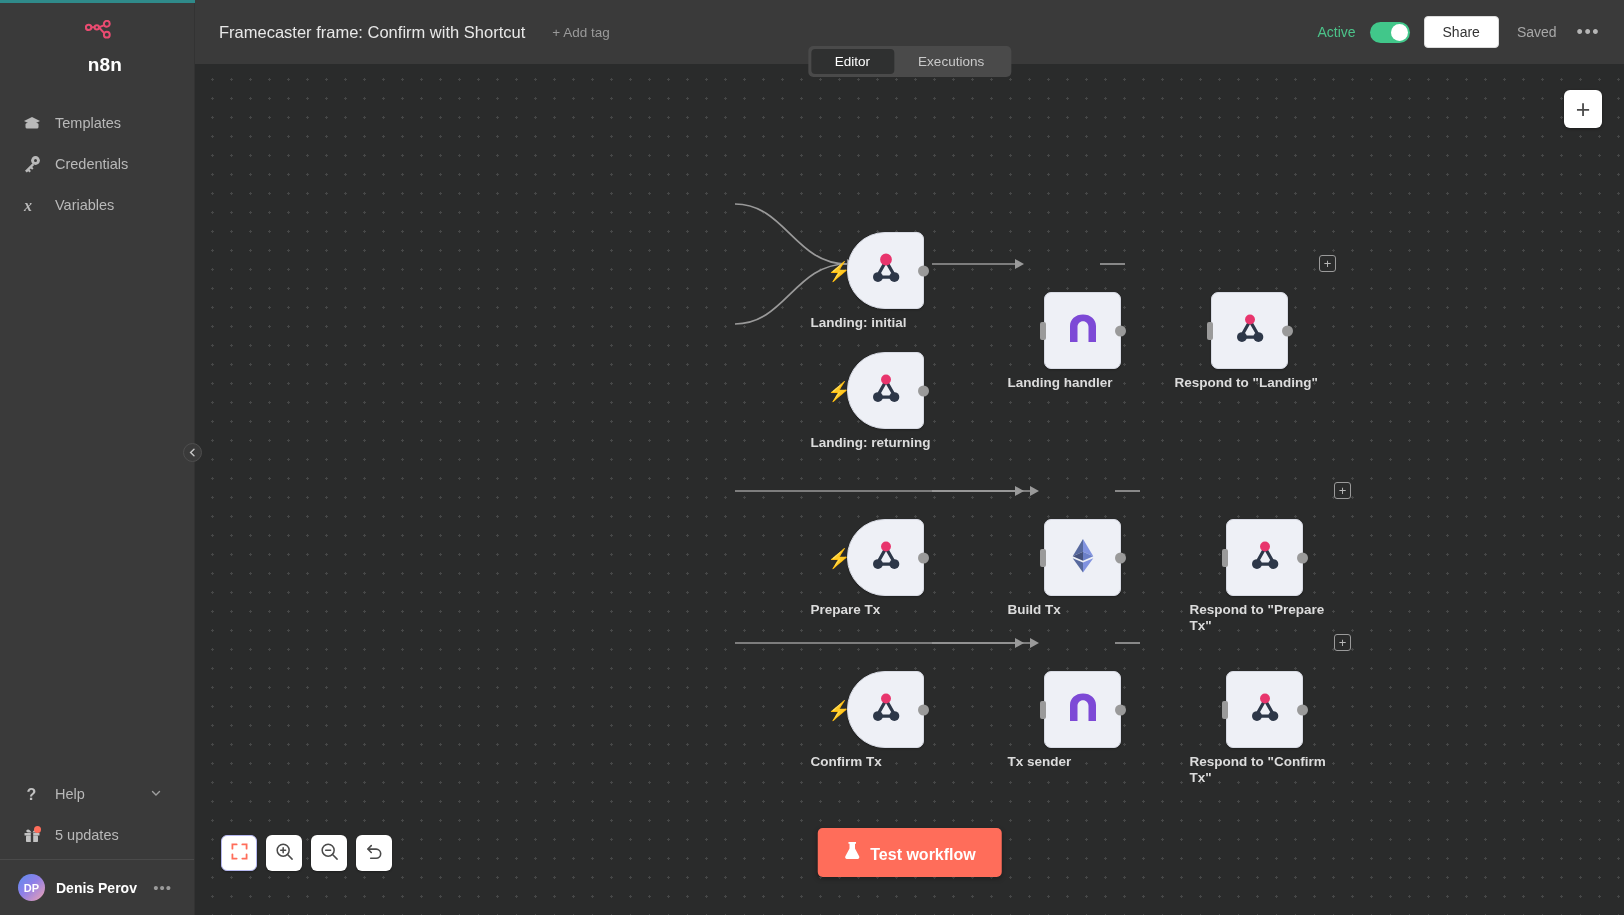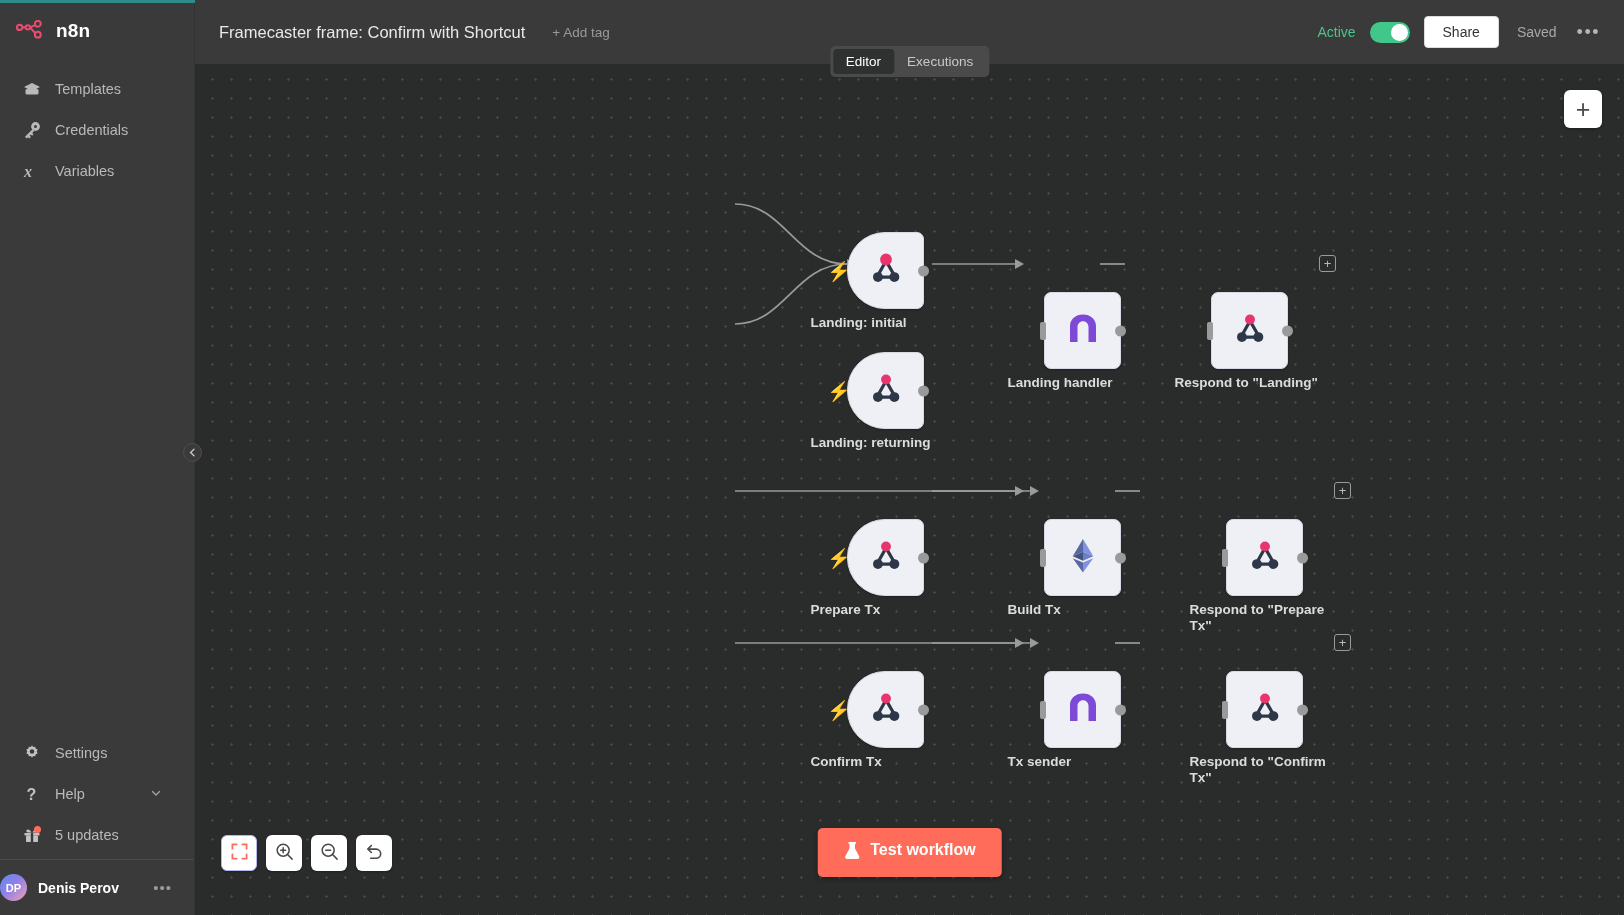--- a/index.html
+++ b/index.html
@@ -12,21 +12,21 @@
   #app { position: relative; width: 1624px; height: 915px; display: flex; }
 
   
   #sidebar {
     width: 195px; height: 915px;
     background: #3a3a3a;
     display: flex; flex-direction: column;
     position: relative; z-index: 30;
     border-right: 1px solid #333;
   }
-  .brand { display: flex; align-items: center; padding: 20px 0 18px 16px; }
+  .brand { display: flex; align-items: center; gap: 12px; padding: 20px 0 18px 16px; flex-direction: column; }
   .brand-logo { width: 40px; height: 22px; }
   .brand-name { color: #fff; font-size: 19px; font-weight: bold; letter-spacing: .2px; }
 
   .nav-list { margin-top: 8px; }
   .nav-item {
     display: flex; align-items: center; gap: 14px;
     height: 41px; padding-left: 22px; cursor: pointer;
     color: #b9b9b9; font-size: 14.5px;
   }
   .nav-icon { width: 19px; height: 19px; display: flex; align-items: center; justify-content: center; flex: 0 0 19px; }
@@ -35,21 +35,21 @@
   .sidebar-spacer { flex: 1 1 auto; }
 
   .nav-bottom { padding-bottom: 4px; }
   .nav-item .chev { margin-left: auto; margin-right: 32px; opacity: .8; }
   .badge-dot {
     position: absolute; width: 7px; height: 7px; border-radius: 50%;
     background: #ff6d5a; margin-left: 11px; margin-top: -10px;
   }
   .user-row {
     display: flex; align-items: center; gap: 11px;
-    height: 56px; 
+    height: 56px; padding-left: 18px;
     border-top: 1px solid #4a4a4a; cursor: pointer;
   }
   .avatar {
     width: 27px; height: 27px; border-radius: 50%;
     background: linear-gradient(135deg, #5b8def 0%, #8f7fe8 45%, #f0a3b0 100%);
     color: #fff; font-size: 11px; font-weight: bold;
     display: flex; align-items: center; justify-content: center;
     flex: 0 0 27px;
   }
   .user-name { color: #ffffff; font-size: 14px; font-weight: bold; }
@@ -93,21 +93,21 @@
   .saved-label { color: #a8a8a8; font-size: 14px; margin-left: 4px; text-align: center; }
   .kebab { color: #b5b5b5; font-size: 18px; letter-spacing: 1.5px; cursor: pointer; padding: 0 6px; }
 
   
   #tabs {
     position: absolute; top: 46px; left: 50%; transform: translateX(-50%);
     background: #4a4a4a; border-radius: 5px; padding: 3px;
     display: flex; z-index: 25;
   }
   .tab {
-    font-size: 13.5px; padding: 5px 13px; border-radius: 4px;
+    font-size: 13.5px; padding: 5px 24px; border-radius: 4px;
     color: #c9c9c9; cursor: pointer;
   }
   .tab.active { background: #2f3030; color: #fff; }
 
   
   #canvas {
     position: absolute; top: 64px; left: 0; right: 0; bottom: 0;
     background-color: #2a2b2b;
     background-image: radial-gradient(#464747 1.1px, transparent 1.2px);
     background-size: 19px 19px;
@@ -166,21 +166,21 @@
     display: flex; align-items: center; justify-content: center;
     cursor: pointer; box-shadow: 0 1px 2px rgba(0,0,0,.3);
   }
   .zbtn.active { border: 1.5px solid #b6b8f0; }
 
   #test-workflow {
     position: absolute; left: 50%; transform: translateX(-50%); bottom: 38px;
     background: #ff6d5a; color: #fff; border: none; border-radius: 5px;
     font-size: 16px; font-weight: bold; font-family: inherit;
     padding: 13px 26px; cursor: pointer;
-    display: flex; align-items: flex-start; gap: 10px;
+    display: flex; align-items: flex-end; gap: 10px;
     box-shadow: 0 2px 5px rgba(0,0,0,.28);
   }
   #top-accent { position: absolute; top: 0; left: 0; width: 195px; height: 3px; background: #2f8a8a; z-index: 50; }
 </style>
 </head>
 <body>
 
 <div id="app">
 
   <div id="top-accent"></div>
@@ -227,29 +227,20 @@
             <text x="1" y="14.5" font-family="Liberation Serif, serif" font-style="italic" font-weight="bold" font-size="16" fill="#b9b9b9">x</text>
           </svg>
         </span>
         <span>Variables</span>
       </div>
     </div>
 
     <div class="sidebar-spacer"></div>
 
     <div class="nav-bottom">
-      <div class="nav-item">
-        <span class="nav-icon">
-          <svg width="18" height="18" viewBox="0 0 18 18" fill="#c2c2c2">
-            <path d="M9 1.2l1.1 1.9 2.1-.4.5 2.1 2 .8-1 1.9 1 1.9-2 .8-.5 2.1-2.1-.4L9 13.8l-1.1-1.9-2.1.4-.5-2.1-2-.8 1-1.9-1-1.9 2-.8.5-2.1 2.1.4z"></path>
-            <circle cx="9" cy="7.5" r="2.3" fill="#3a3a3a"></circle>
-          </svg>
-        </span>
-        <span>Settings</span>
-      </div>
       <div class="nav-item">
         <span class="nav-icon">
           <svg width="18" height="18" viewBox="0 0 18 18">
             <text x="3.5" y="15" font-family="Liberation Sans, sans-serif" font-weight="bold" font-size="16" fill="#c2c2c2">?</text>
           </svg>
         </span>
         <span>Help</span>
         <span class="chev">
           <svg width="12" height="12" viewBox="0 0 12 12" fill="none" stroke="#b9b9b9" stroke-width="1.4">
             <path d="M2.5 4.5L6 8l3.5-3.5" stroke-linecap="round"></path>

